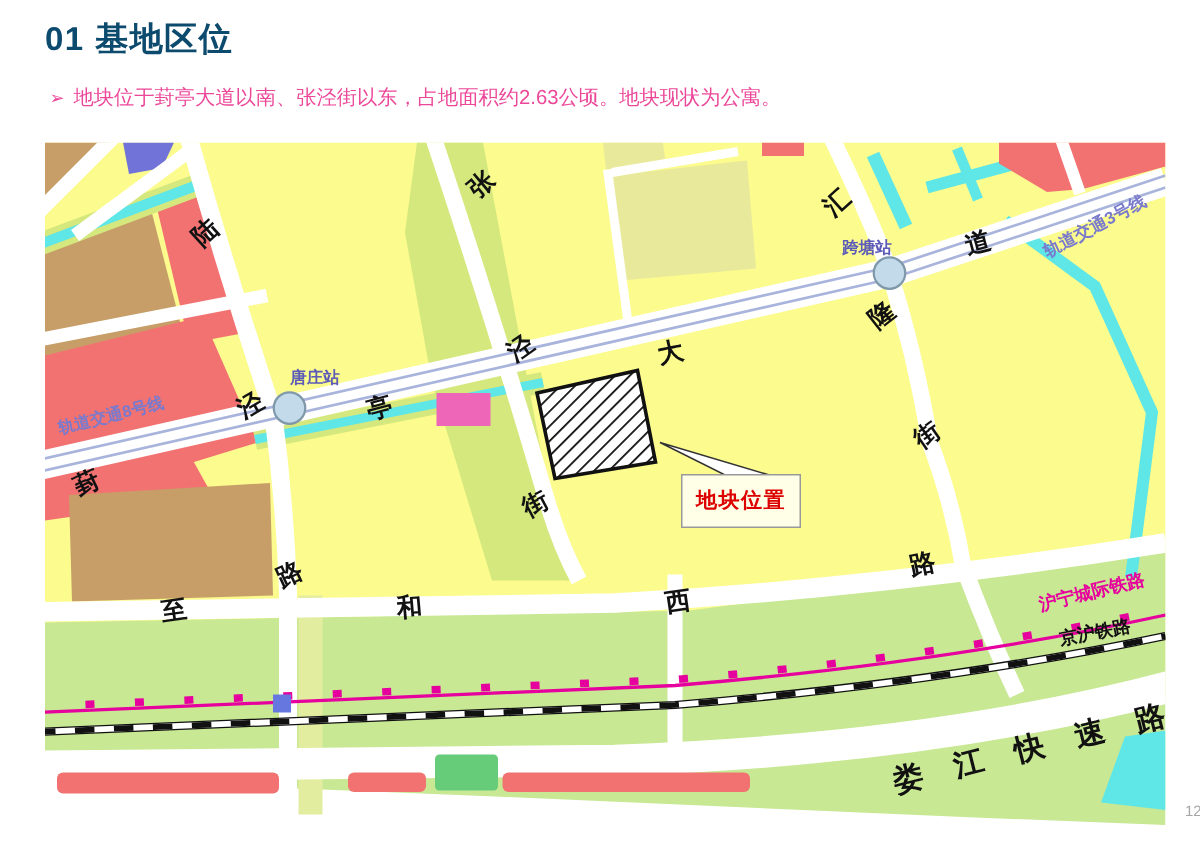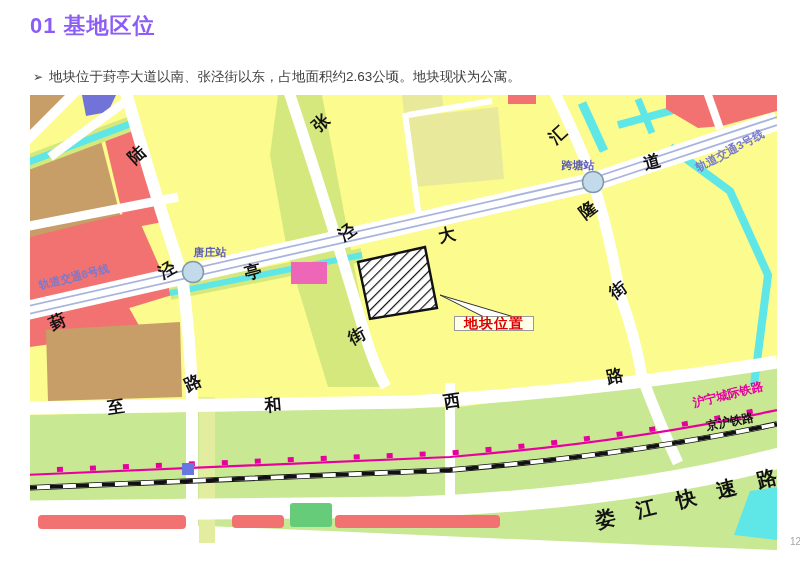--- a/index.html
+++ b/index.html
@@ -1,28 +1,28 @@
 <!DOCTYPE html>
 <html><head>
 <meta charset="utf-8">
 <style>
   * { margin:0; padding:0; box-sizing:border-box; }
   html,body { width:800px; height:566px; }
   body { position:relative; background:#ffffff; font-family:"Liberation Sans", sans-serif; overflow:hidden; }
-  .slide-title { position:absolute; left:30px; top:11px; font-size:22px; font-weight:bold; color:#8b5cf6; letter-spacing:1px; }
-  .bullet-row { position:absolute; left:33px; top:68px; font-size:13.5px; color:#404040; white-space:nowrap; }
+  .slide-title { position:absolute; left:30px; top:11px; font-size:22px; font-weight:bold; color:#0c4a6e; letter-spacing:1px; }
+  .bullet-row { position:absolute; left:33px; top:56px; font-size:13.5px; color:#ec4899; white-space:nowrap; }
   .bullet-marker { margin-right:6px; font-size:12px; }
   .map { position:absolute; left:30px; top:95px; width:747px; height:455px; }
   .map svg { position:absolute; left:0; top:0; }
   .mchar { position:absolute; font-weight:bold; font-size:17px; color:#111; white-space:nowrap; }
   .slabel { position:absolute; font-weight:bold; font-size:11px; color:#5C5CB8; white-space:nowrap;font-family:Liberation Mono, monospace; }
   .mline-label { position:absolute; font-weight:bold; font-size:11px; color:#7A7ACC; white-space:nowrap; }
   .rail-label { position:absolute; font-weight:bold; font-size:12px; white-space:nowrap; }
   .expy-label { position:absolute; font-weight:bold; font-size:20px; color:#111; letter-spacing:8px; white-space:nowrap; }
-  .callout-box { position:absolute; left:424px; top:221px; width:80px; height:15px; background:#FFFFE8;
+  .callout-box { position:absolute; left:424px; top:221px; width:80px; height:36px; background:#FFFFE8;
                  border:1px solid #999; display:flex; align-items:center; justify-content:center;
                  font-weight:bold; font-size:14px; color:#DD0000; letter-spacing:1px; }
   .page-num { position:absolute; left:770px; top:536px; font-size:10px; color:#A6A6A6;margin-left:20px; }
 </style>
 </head>
 <body>
 
 <div class="slide-title">01 基地区位</div>
 
 <div class="bullet-row">

